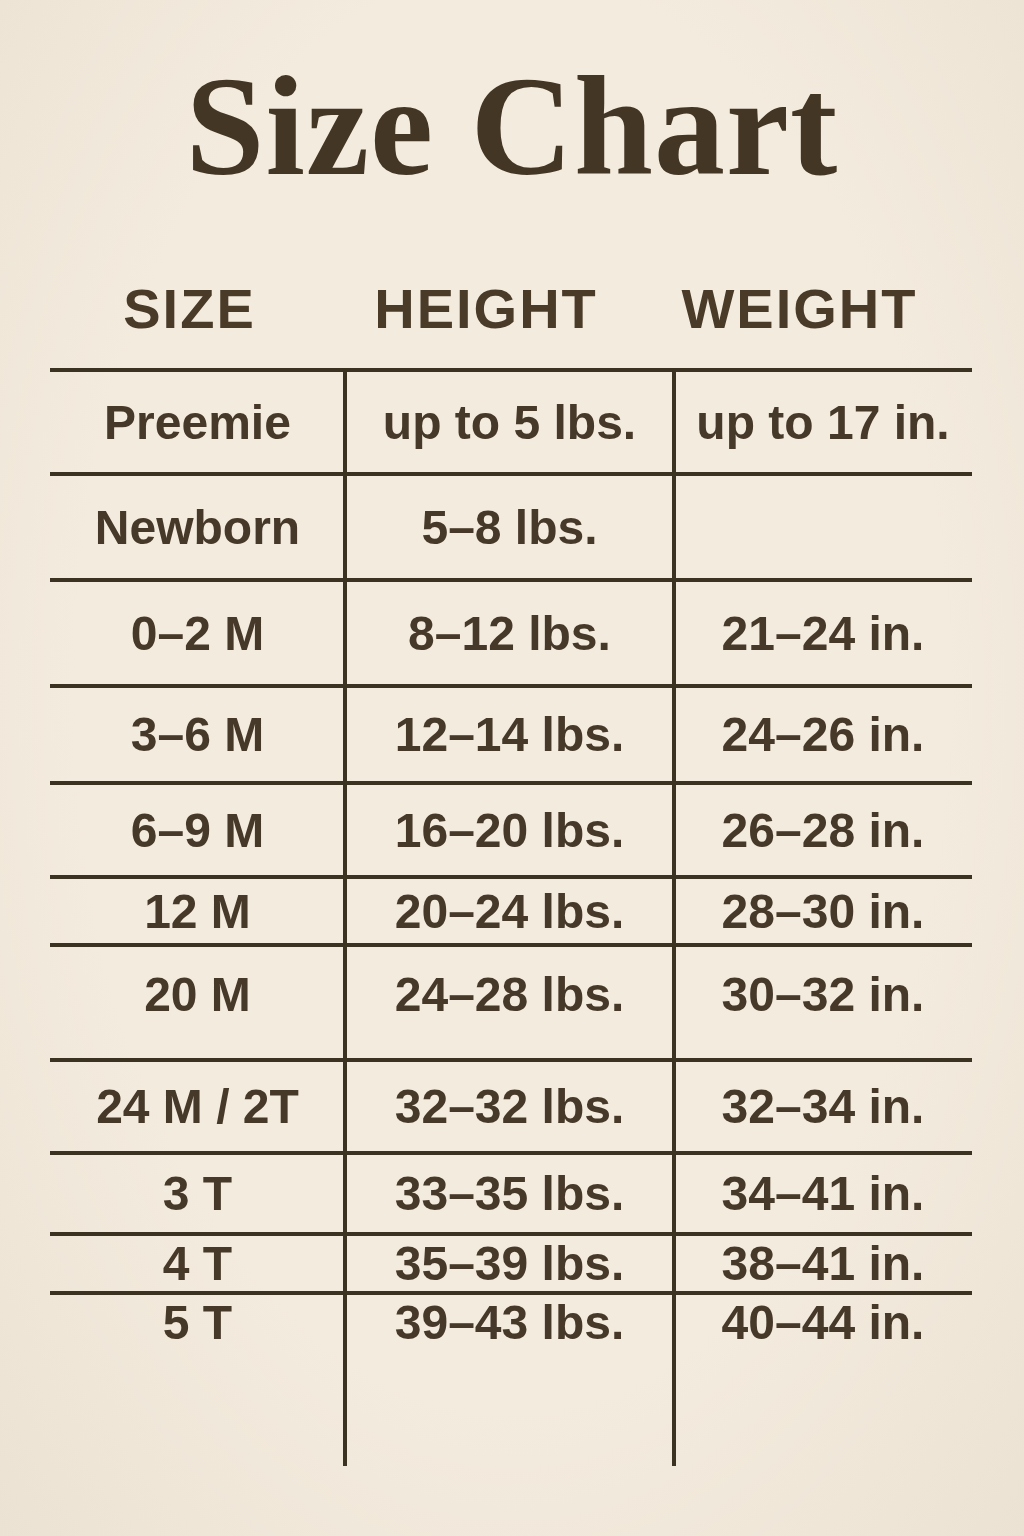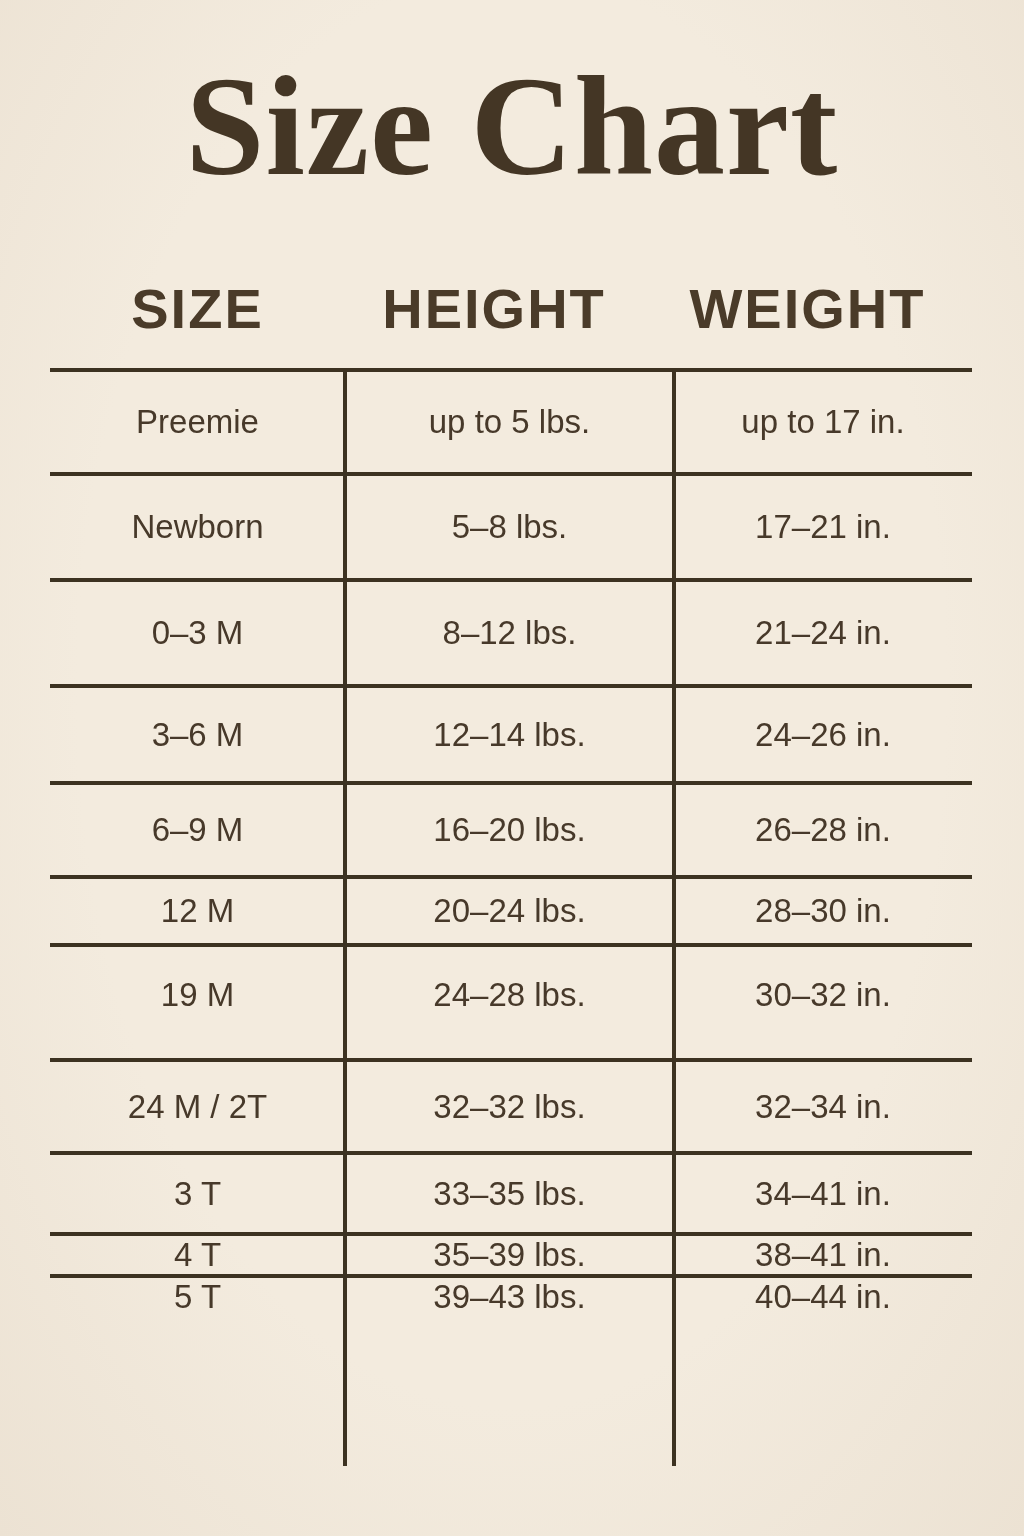--- a/index.html
+++ b/index.html
@@ -21,21 +21,21 @@
     font-family: "Liberation Serif", serif;
     font-weight: bold;
     font-size: 142px;
     line-height: 1.05;
     color: #443625;
     letter-spacing: 1px;
   }
   .header-row {
     position: absolute;
     top: 272px;
-    left: 50px;
+    left: 42px;
     width: 922px;
     display: flex;
   }
   .header-cell {
     height: 72px;
     display: flex;
     align-items: center;
     justify-content: center;
     font-weight: bold;
     font-size: 56px;
@@ -74,22 +74,23 @@
   .trow:nth-child(6)  { height: 97px; }
   .trow:nth-child(7)  { height: 94px; }
   .trow:nth-child(8)  { height: 68px; }
   .trow:nth-child(9)  { height: 99px; }
   .trow:nth-child(10) { height: 93px; margin-top: 16px; }
   .trow:nth-child(11) { height: 81px; }
   .cell {
     display: flex;
     align-items: center;
     justify-content: center;
-    font-size: 33px;
+    font-size: 48px;
     color: #47392a;
+    font-weight: bold;
   }
 </style>
 </head>
 <body>
 
 <div class="title">Size Chart</div>
 
 <div class="header-row">
   <div class="header-cell c1">SIZE</div>
   <div class="header-cell c3">HEIGHT</div>
@@ -101,44 +102,43 @@
   <div class="vline vline-2"></div>
 
   <div class="trow">
     <div class="cell c1">Preemie</div>
     <div class="cell c2">up to 5 lbs.</div>
     <div class="cell c3">up to 17 in.</div>
   </div>
   <div class="trow">
     <div class="cell c1">Newborn</div>
     <div class="cell c2">5–8 lbs.</div>
-    <div class="cell c3">17–21 in.</div>
   </div>
   <div class="trow">
-    <div class="cell c1">0–3 M</div>
+    <div class="cell c1">0–2 M</div>
     <div class="cell c2">8–12 lbs.</div>
     <div class="cell c3">21–24 in.</div>
   </div>
   <div class="trow">
     <div class="cell c1">3–6 M</div>
     <div class="cell c2">12–14 lbs.</div>
     <div class="cell c3">24–26 in.</div>
   </div>
   <div class="trow">
     <div class="cell c1">6–9 M</div>
     <div class="cell c2">16–20 lbs.</div>
     <div class="cell c3">26–28 in.</div>
   </div>
   <div class="trow">
     <div class="cell c1">12 M</div>
     <div class="cell c2">20–24 lbs.</div>
     <div class="cell c3">28–30 in.</div>
   </div>
   <div class="trow">
-    <div class="cell c1">19 M</div>
+    <div class="cell c1">20 M</div>
     <div class="cell c2">24–28 lbs.</div>
     <div class="cell c3">30–32 in.</div>
   </div>
   <div class="trow">
     <div class="cell c1">24 M / 2T</div>
     <div class="cell c2">32–32 lbs.</div>
     <div class="cell c3">32–34 in.</div>
   </div>
   <div class="trow">
     <div class="cell c1">3 T</div>

